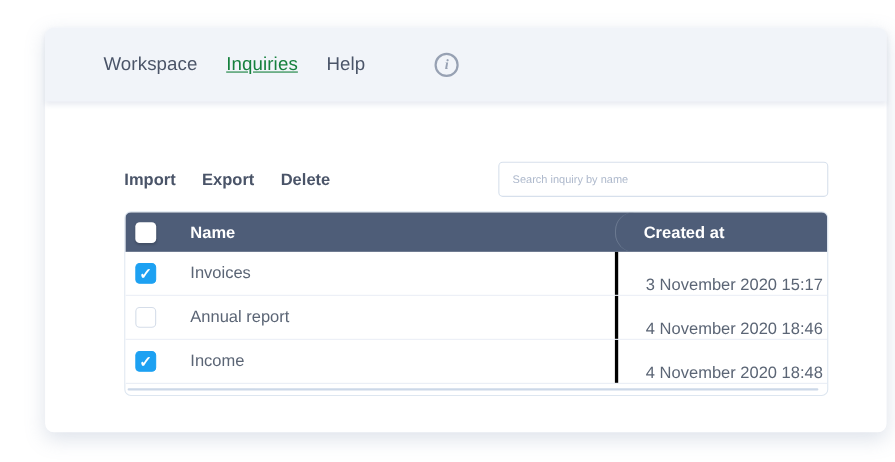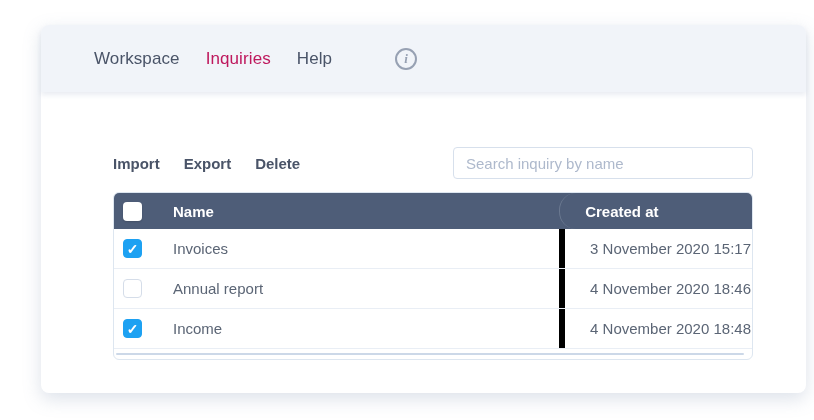--- a/index.html
+++ b/index.html
@@ -13,59 +13,59 @@
   }
 
   
   .navbar {
     height:67px; background:#f1f4f9; border-radius:8px 8px 0 0;
     display:flex; align-items:center; padding:0 14px 0 53px;
     box-shadow:0 3px 5px rgba(160,175,200,0.22);
     position:relative; z-index:2;
   }
   .nav-item { font-size:17px; color:#4a5468; margin-right:26px; cursor:pointer; letter-spacing:0.1px; }
-  .nav-item.active { color:#be185d; }
+  .nav-item.active { color:#15803d;text-decoration:underline; }
   .create-btn {
     margin-left:auto; width:84px; height:34px; background:#18a0f2; color:#ffffff;
     border:none; border-radius:5px; font-size:15px; font-weight:700; cursor:pointer;
     font-family:"Liberation Sans", sans-serif;
   }
   .info-icon {
     margin-left:37px; width:22px; height:22px; border:2px solid #97a1b3; border-radius:50%;
     display:flex; align-items:center; justify-content:center;
     color:#97a1b3; font-size:13px; font-weight:700; cursor:pointer;
     font-family:"Liberation Serif", serif; font-style:italic;
   }
 
   
   .content { padding:55px 53px 0 72px; }
   .toolbar { display:flex; align-items:center; justify-content:space-between; }
   .toolbar-actions { display:flex; gap:24px; }
   .toolbar-action { font-size:15px; font-weight:700; color:#4a5468; cursor:pointer; }
   .search-input {
     width:300px; height:32px; border:1px solid #d7e0ec; border-radius:4px;
-    padding:0 12px; font-size:15px; color:#4a5468; outline:none;
+    padding:0 12px; font-size:10px; color:#4a5468; outline:none;
     font-family:"Liberation Sans", sans-serif; background:#ffffff;
   }
   .search-input::placeholder { color:#aeb9cc; }
 
   
   .table-wrap {
     margin-top:13px; border:1px solid #dde6f0; border-radius:6px;
     overflow:hidden; background:#ffffff;
   }
   .t-header {
     display:flex; align-items:stretch; background:#4e5d78; height:36px; color:#ffffff;
   }
   .t-row { display:flex; align-items:stretch; height:40px; border-bottom:1px solid #e9eef5; background:#ffffff; }
   .t-row:last-of-type { border-bottom:1px solid #e9eef5; }
   .col-name { width:459px; display:flex; align-items:center; }
   .col-created { width:198px; display:flex; align-items:center; padding-left:25px; }
   .t-header .col-created { border-left:1px solid #6b7990;border-radius:17px; }
-  .t-row .col-created { border-left:6px solid #000000; }
+  .t-row .col-created { border-left:3px solid #000000;align-items:flex-end; }
   .check-cell { width:59px; display:flex; align-items:center; padding-left:9px; flex:0 0 59px; }
   .header-label { font-size:15px; font-weight:700; color:#ffffff; }
   .cell-text { font-size:15px; color:#5b6575; }
 
   .checkbox {
     width:19px; height:19px; border-radius:4px; background:#ffffff;
     border:1px solid #d5dde9; cursor:pointer;
     display:flex; align-items:center; justify-content:center;
   }
   .t-header .checkbox { border:none; box-shadow:0 1px 2px rgba(0,0,0,0.15); }

